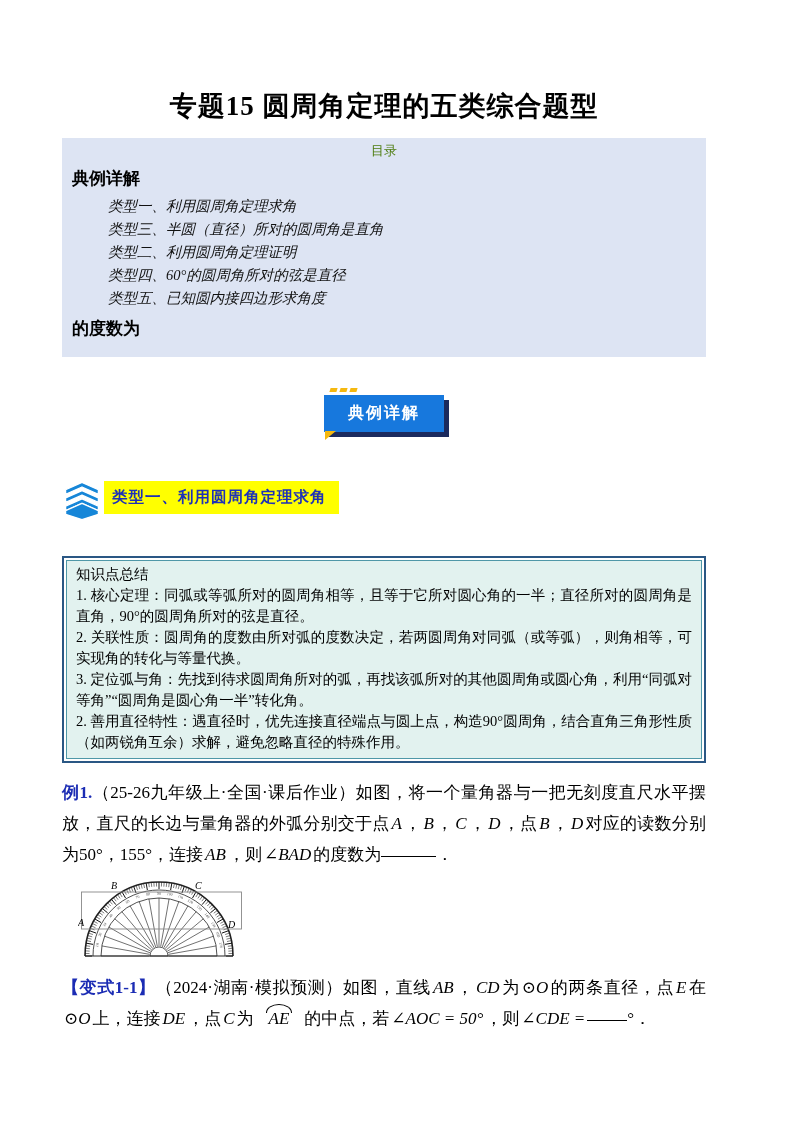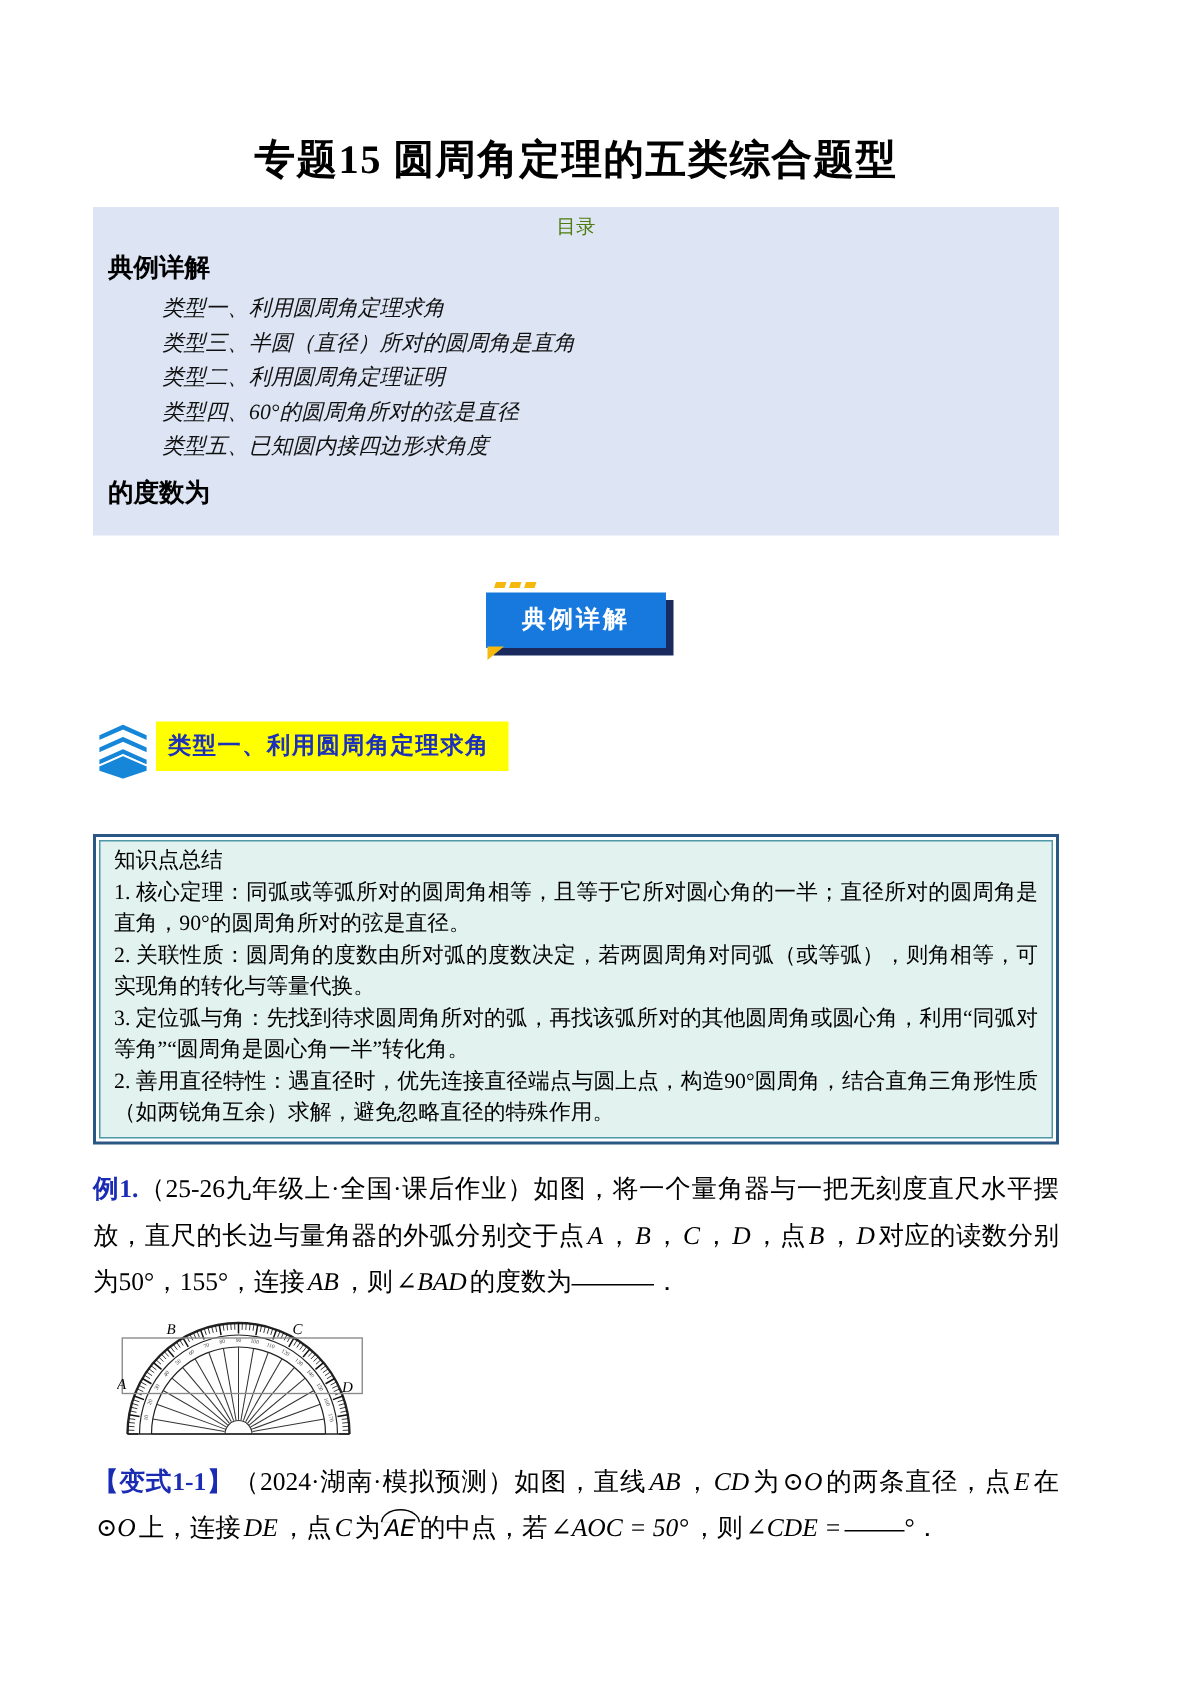--- a/index.html
+++ b/index.html
@@ -47,22 +47,22 @@
   .kbox-outer{border:2px solid var(--knowledge_border);background:#fff;padding:2px;margin-top:36px;}
   .kbox{
     border:1px solid var(--knowledge_inner_border);background:var(--knowledge_bg);
     padding:3px 9px 5px;font-size:14.5px;line-height:21px;text-align:justify;
   }
   
   .problem{font-size:17px;line-height:31px;margin:14px 0 0;text-align:justify;}
   .p-label{color:var(--label_blue);font-weight:bold;}
   .seg-math{font-style:italic;padding:0 2px;font-family:"Liberation Serif","DejaVu Serif",serif;}
   .seg-arc{
-    font-style:italic;position:relative;padding:1px 3px 0;margin:0 0;
-    font-family:Liberation Mono, monospace;
+    font-style:italic;position:relative;padding:1px 3px 0;margin:0 12px;
+    font-family:Liberation Serif, serif;
   }
   .seg-arc::before{
     content:"";position:absolute;left:0;right:0;top:-4px;height:8px;
     border:1px solid #000;border-bottom:none;
     border-radius:50% 50% 0 0 / 100% 100% 0 0;
   }
   .seg-blank{
     display:inline-block;border-bottom:1px solid #000;height:1em;
     vertical-align:baseline;
   }

